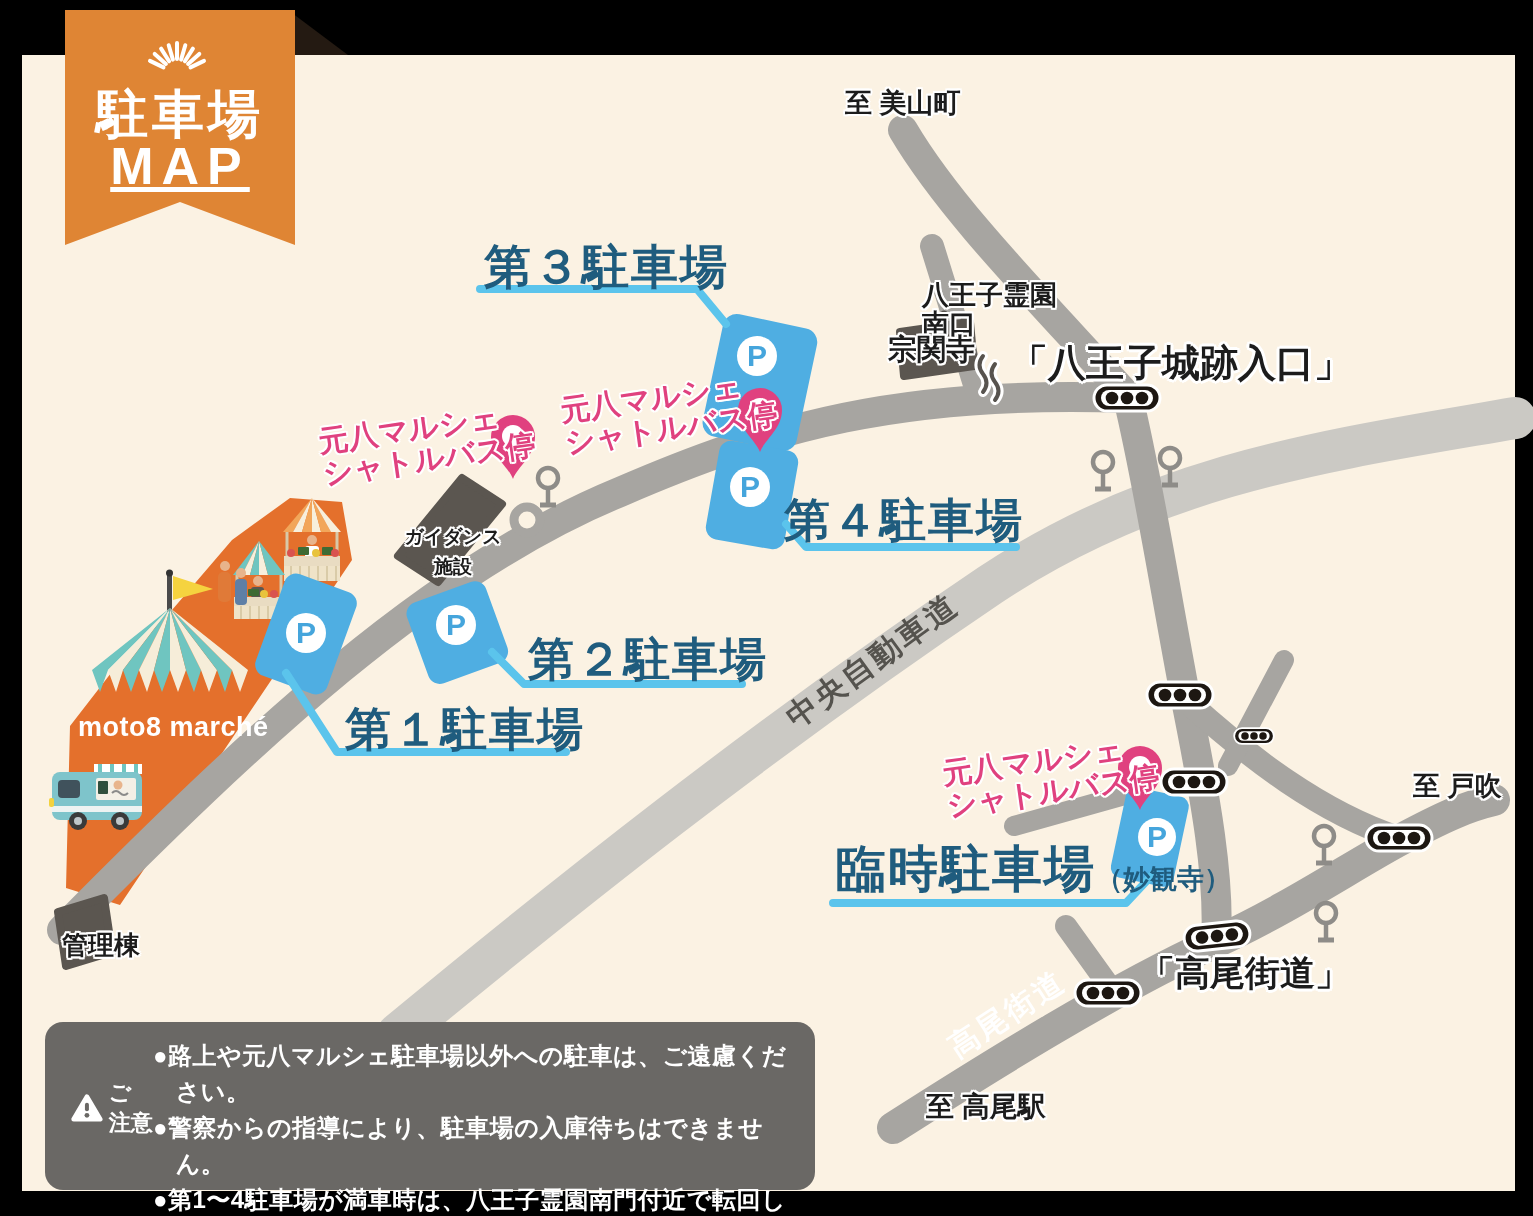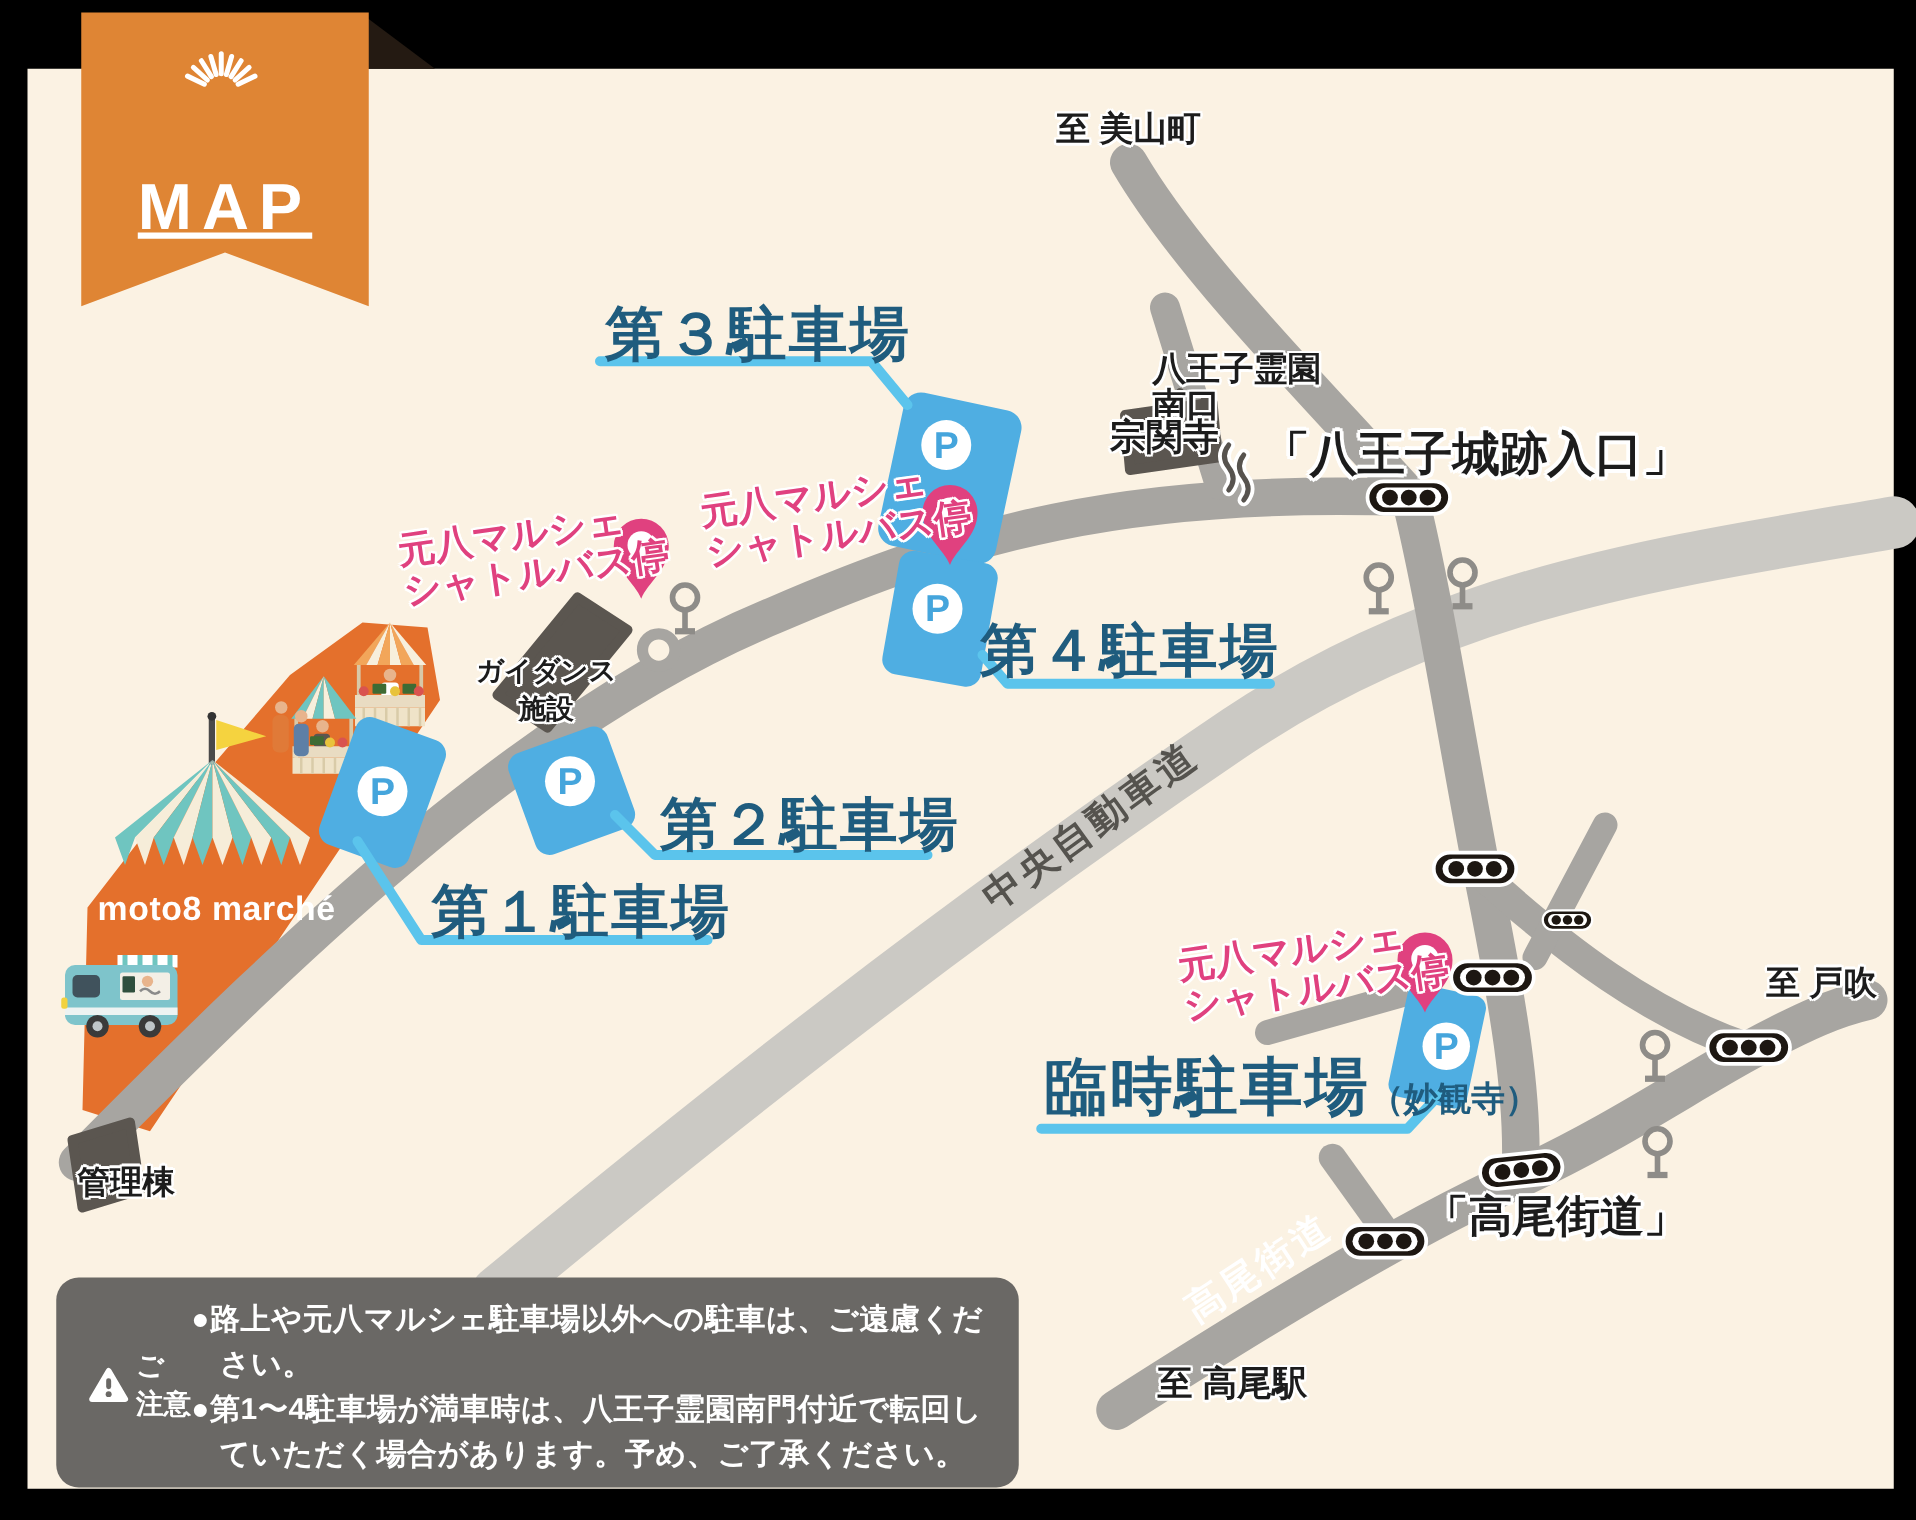--- a/index.html
+++ b/index.html
@@ -254,20 +254,21 @@
   <use href="#tl" transform="translate(1217,936) rotate(-6)"></use>
   <use href="#tl" transform="translate(1108,993)"></use>
 
   <use href="#lamp" transform="translate(548,478)"></use>
   <use href="#lamp" transform="translate(1103,462)"></use>
   <use href="#lamp" transform="translate(1170,458)"></use>
   <use href="#lamp" transform="translate(1324,836)"></use>
   <use href="#lamp" transform="translate(1326,913)"></use>
 </svg>
 
+<div class="lbl ribbon-txt" style="top:80px;font-size:52px;letter-spacing:4px;">駐車場</div>
 <div class="lbl ribbon-txt" style="top:136px;font-size:52px;letter-spacing:8px;text-decoration:underline;">MAP</div>
 
 <div class="lbl pk-lbl" style="left:484px;top:236px;font-size:47px;">第３駐車場</div>
 <div class="lbl pk-lbl" style="left:784px;top:490px;">第４駐車場</div>
 <div class="lbl pk-lbl" style="left:528px;top:629px;">第２駐車場</div>
 <div class="lbl pk-lbl" style="left:345px;top:699px;">第１駐車場</div>
 <div class="lbl" style="left:836px;top:836px;display:flex;align-items:flex-end;">
   <span class="pk-lbl" style="font-size:50px;">臨時駐車場</span>
   <span class="pk-lbl" style="font-size:27px;padding-bottom:6px;letter-spacing:0;">（妙観寺）</span>
 </div>
@@ -288,21 +289,21 @@
 <div class="lbl black-lbl outline" style="left:845px;top:85px;font-size:27px;">至 美山町</div>
 <div class="lbl black-lbl outline" style="left:922px;top:281px;font-size:27px;line-height:29px;">
   <div>八王子霊園</div>
   <div>南口</div>
 </div>
 <div class="lbl black-lbl outline" style="left:888px;top:330px;font-size:29px;">宗関寺</div>
 <div class="lbl black-lbl outline-big" style="left:1010px;top:338px;font-size:38px;font-weight:800;">「八王子城跡入口」</div>
 <div class="lbl black-lbl outline" style="left:1413px;top:768px;font-size:27px;">至 戸吹</div>
 <div class="lbl black-lbl outline-big" style="left:1140px;top:950px;font-size:35px;">「高尾街道」</div>
 <div class="lbl black-lbl outline" style="left:926px;top:1088px;font-size:28px;">至 高尾駅</div>
-<div class="lbl black-lbl outline" style="left:367px;top:522px;width:140px;text-align:center;font-size:22px;line-height:30px;">
+<div class="lbl black-lbl outline" style="left:383px;top:522px;width:140px;text-align:center;font-size:19px;line-height:30px;">
   <div>ガイダンス</div>
   <div>施設</div>
 </div>
 <div class="lbl black-lbl outline" style="left:62px;top:928px;font-size:26px;">管理棟</div>
 
 <div class="lbl rot-road" style="left:952px;top:1030px;color:#fff;font-size:30px;transform:rotate(-33deg);transform-origin:left center;">高尾街道</div>
 <div class="lbl rot-road" style="left:790px;top:700px;color:#55534E;font-size:31px;transform:rotate(-36deg);transform-origin:left center;">中央自動車道</div>
 
 <div class="lbl logo" style="left:78px;top:712px;">moto8 marché</div>
 
@@ -310,17 +311,18 @@
   <div class="icol">
     <svg width="48" height="44" viewBox="0 0 48 44">
       <polygon points="24,5 44,39 4,39" fill="#fff" stroke="#fff" stroke-width="7" stroke-linejoin="round"></polygon>
       <rect x="21" y="14" width="6" height="13" rx="3" fill="#6a6865"></rect>
       <circle cx="24" cy="33" r="3.6" fill="#6a6865"></circle>
     </svg>
     <div class="cap">ご注意</div>
   </div>
   <div class="items">
     <div>●路上や元八マルシェ駐車場以外への駐車は、ご遠慮ください。</div>
+    <div>●警察からの指導により、駐車場の入庫待ちはできません。</div>
     <div>●第1〜4駐車場が満車時は、八王子霊園南門付近で転回していただく場合があります。予め、ご了承ください。</div>
   </div>
 </div>
 
 </div>
 
 </body></html>

